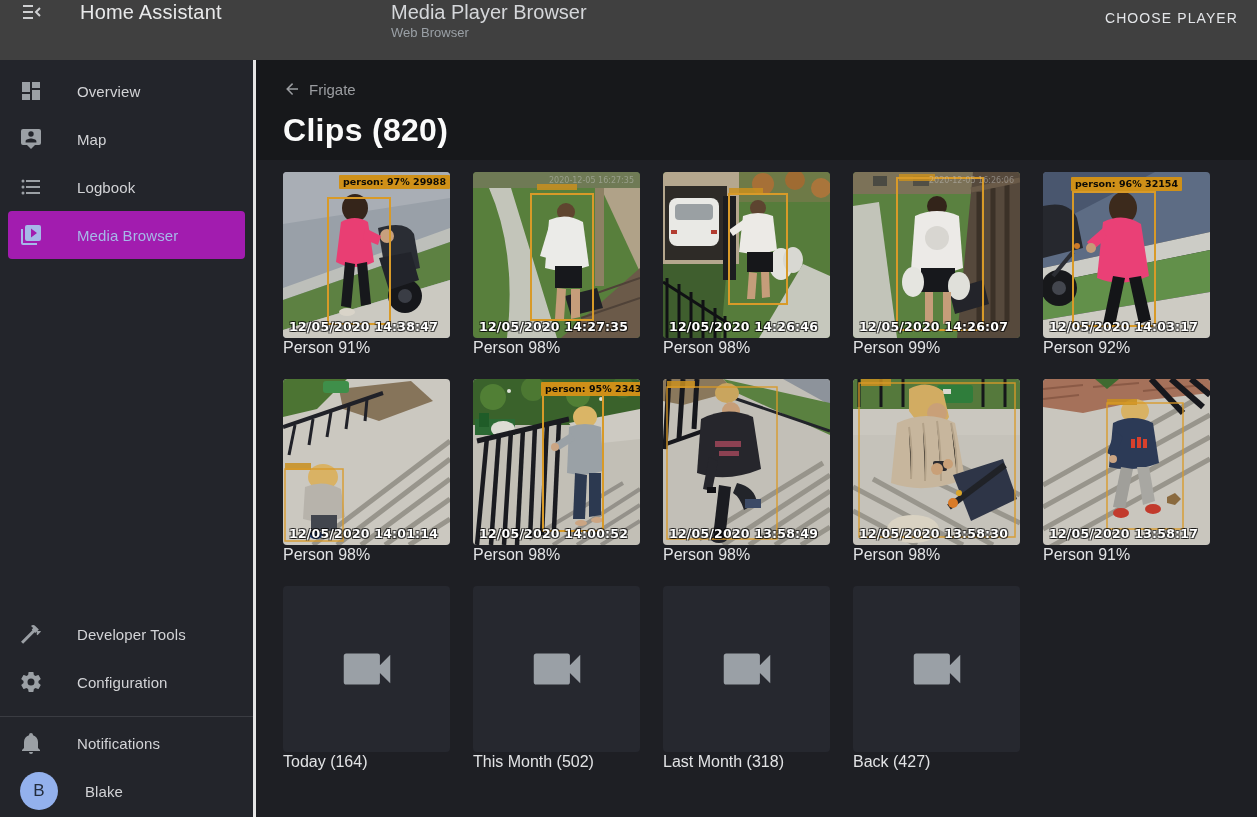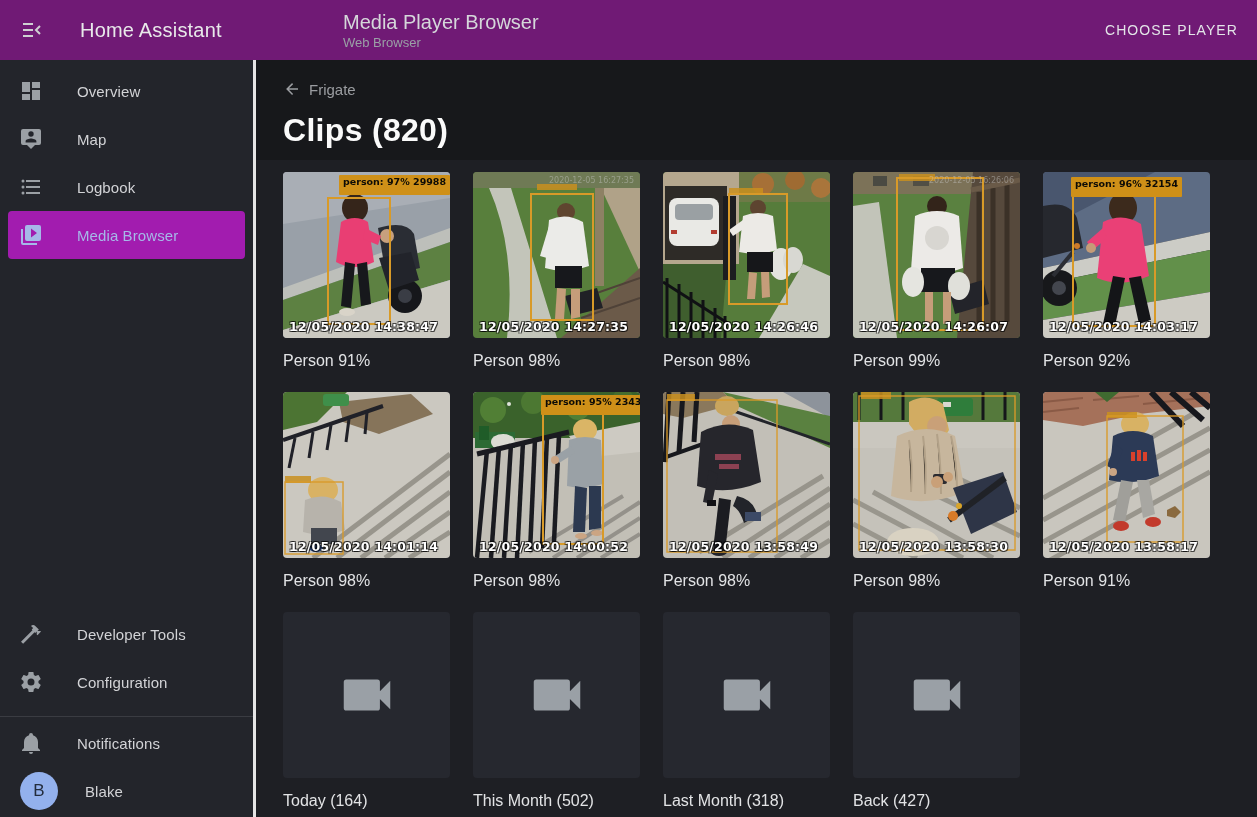--- a/index.html
+++ b/index.html
@@ -1,21 +1,21 @@
 <!DOCTYPE html>
 <html><head>
 <meta charset="utf-8">
 <style>
   * { margin:0; padding:0; box-sizing:border-box; }
   html,body { width:1257px; height:817px; overflow:hidden; background:#1e1f24;
     font-family:"Liberation Sans", sans-serif; -webkit-font-smoothing:antialiased; }
   .app { width:1257px; height:817px; display:flex; flex-direction:column; }
 
   
-  .topbar { height:60px; background:#701a75; display:flex; align-items:center; flex:0 0 60px; color:#e4e4e4; }
+  .topbar { height:60px; background:#404040; display:flex; align-items:flex-start; flex:0 0 60px; color:#e4e4e4;gap:48px; }
   .topbar-left { width:256px; flex:0 0 256px; display:flex; align-items:center; padding-left:20px; }
   .menu-btn { width:24px; height:24px; color:#cfd0d2; cursor:pointer; }
   .ha-title { font-size:20px; color:#e8e9ea; margin-left:36px; letter-spacing:.2px; }
   .panel-titles { margin-left:87px; display:flex; flex-direction:column; }
   .panel-title { font-size:20px; color:#d5d7da; line-height:24px; }
   .panel-sub { font-size:13px; color:#9aa0a6; line-height:17px; }
   .topbar-spacer { flex:1; }
   .choose-player { font-size:14px; font-weight:400; letter-spacing:1.1px; color:#e3e5e8;
     padding:10px 13px; margin-right:6px; cursor:pointer; border-radius:4px; }
 
@@ -49,24 +49,24 @@
   .media-area { flex:1; background:#1e1f24; overflow:hidden; }
   .grid { display:grid; grid-template-columns:repeat(5,167px); column-gap:23px; row-gap:22px;
     padding:12px 0 0 27px; }
   .card { width:167px; cursor:pointer; }
   .thumb { position:relative; width:167px; height:166px; border-radius:4px; overflow:hidden; background:#2a2c32; }
   .thumb svg.scene { display:block; width:100%; height:100%; }
   .ts { position:absolute; left:6px; bottom:4px; font-family:"DejaVu Sans", sans-serif;
     font-size:12.5px; font-weight:bold; color:#fff; letter-spacing:.2px; white-space:nowrap;
     text-shadow:-1px -1px 0 rgba(0,0,0,.65), 1px -1px 0 rgba(0,0,0,.65), -1px 1px 0 rgba(0,0,0,.65), 1px 1px 0 rgba(0,0,0,.65); }
   .det { position:absolute; font-family:"DejaVu Sans", sans-serif; font-size:9.5px; font-weight:bold;
-    color:#0d0b06; background:#cf9018; padding:1px 4px 8px 4px; border-radius:1px; white-space:nowrap; }
+    color:#0d0b06; background:#cf9018; padding:1px 4px 2px 4px; border-radius:1px; white-space:nowrap; }
   .osd { position:absolute; top:4px; right:6px; font-size:8px; color:rgba(205,205,205,.45);
     font-family:"DejaVu Sans", sans-serif; white-space:nowrap; }
-  .caption { margin-top:13px; font-size:16px; color:#e2e3e5; line-height:19px; white-space:nowrap; }
+  .caption { font-size:16px; color:#e2e3e5; line-height:19px; white-space:nowrap; }
 
   .folder-thumb { width:167px; height:166px; border-radius:4px; background:#26282f;
     display:flex; align-items:center; justify-content:center; }
   .folder-thumb .vic { width:62px; height:62px; color:#9aa0a6; }
 </style>
 </head>
 <body>
 
 <div class="app">
 

